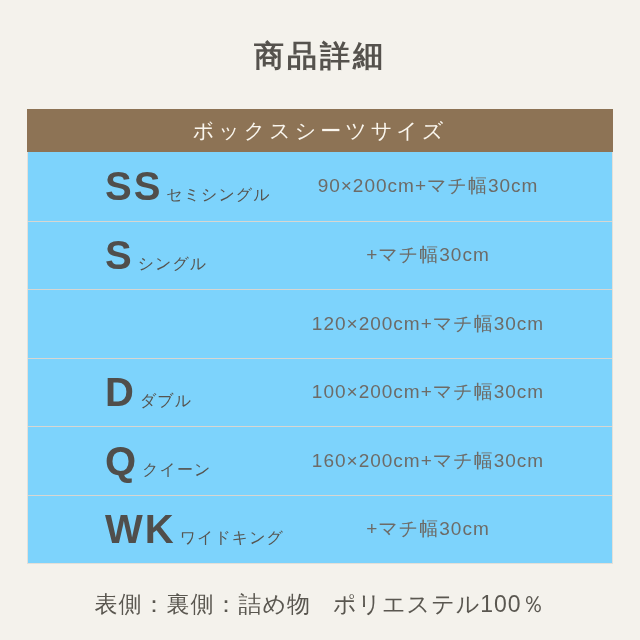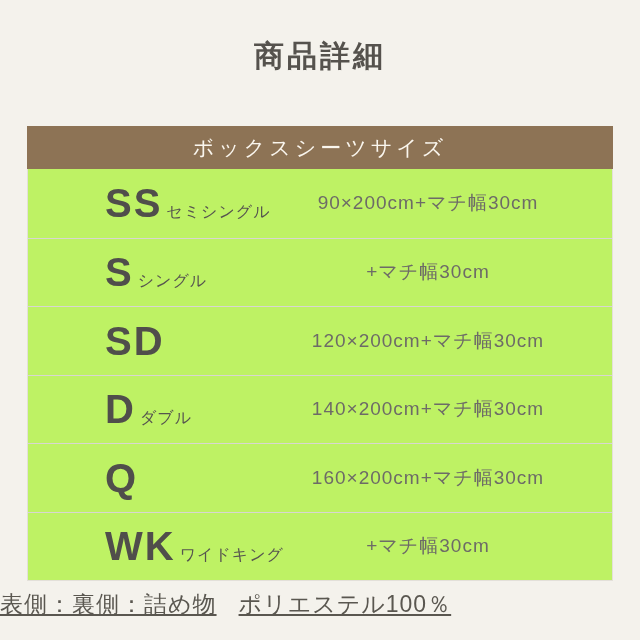--- a/index.html
+++ b/index.html
@@ -19,24 +19,24 @@
     color:#55524d;
   }
   .size-table{
     position:absolute; top:109px; left:27px; width:586px;
   }
   .table-header{
     height:43px;
     background:#8d7355;
     color:#faf6ee;
     display:flex; align-items:center; justify-content:center;
-    font-size:21px; letter-spacing:4px;margin-top:17px;
+    font-size:21px; letter-spacing:4px;
   }
   .table-body{
-    background:#bef264;
+    background:#7dd3fc;
     border:1px solid #e3e0d9;
     border-top:none;
   }
   .size-row{
     position:relative;
     height:68.5px;
     display:flex; align-items:center;
   }
   .size-row + .size-row{ border-top:1px solid #d8d6d1; }
   .row-left{
@@ -64,25 +64,24 @@
     width:240px;
     display:flex; flex-direction:row;
     align-items:center; justify-content:center;
     color:#6d6b67;
     font-size:19px;
     letter-spacing:1px;
     line-height:1.45;
   }
   .page-footer{
     position:absolute; top:589px; left:0; right:0;
-    text-align:left;
+    text-align:center;
     font-size:23px;
     color:#5a5750;
     letter-spacing:1px;
-    text-decoration:underline;
   }
   .footer-value{ margin-left:22px; }
 </style>
 </head>
 <body>
 
 <div class="canvas">
 
   <div class="page-title">商品詳細</div>
 
@@ -107,42 +106,42 @@
           <span class="size-code">S</span>
           <span class="size-name">シングル</span>
         </div>
         <div class="row-right">
           <span>+マチ幅30cm</span>
         </div>
       </div>
 
       <div class="size-row">
         <div class="row-left">
-          <span class="size-code">SD</span>
         </div>
         <div class="row-right">
           <span>120×200cm</span>
           <span>+マチ幅30cm</span>
         </div>
       </div>
 
       <div class="size-row">
         <div class="row-left">
           <span class="size-code">D</span>
           <span class="size-name">ダブル</span>
         </div>
         <div class="row-right">
-          <span>140×200cm</span>
+          <span>100×200cm</span>
           <span>+マチ幅30cm</span>
         </div>
       </div>
 
       <div class="size-row">
         <div class="row-left">
           <span class="size-code">Q</span>
+          <span class="size-name">クイーン</span>
         </div>
         <div class="row-right">
           <span>160×200cm</span>
           <span>+マチ幅30cm</span>
         </div>
       </div>
 
       <div class="size-row">
         <div class="row-left">
           <span class="size-code">WK</span>

